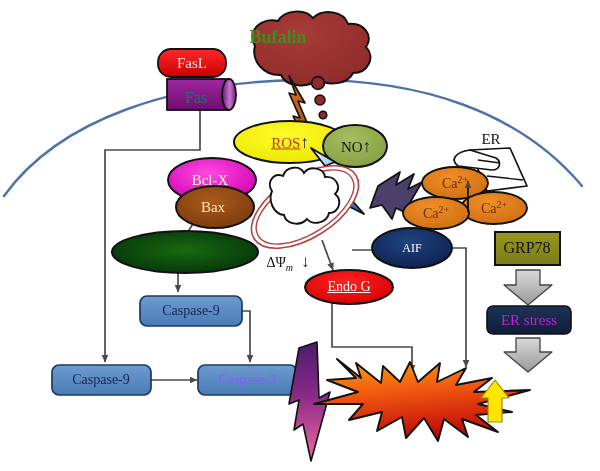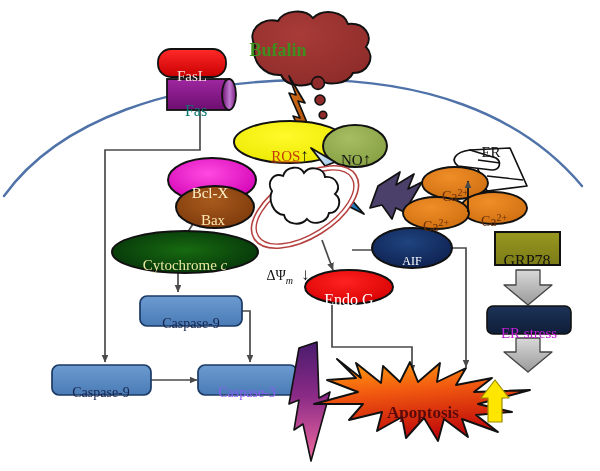--- a/index.html
+++ b/index.html
@@ -24,21 +24,20 @@
     top: 0;
     width: 600px;
     height: 471px;
   }
   .lbl {
     position: absolute;
     white-space: nowrap;
     pointer-events: none;
     text-align: center;
     line-height: 1;
-    margin-top: 13px;
   }
 </style>
 </head>
 <body>
 
 <div id="canvas">
 
   <svg id="svgroot" viewBox="0 0 600 471" xmlns="http://www.w3.org/2000/svg">
     <defs>
       <radialGradient id="gCyt" cx="50%" cy="45%" r="60%">
@@ -319,30 +318,26 @@
   </div>
 
   <div class="lbl" style="left:356px;top:146px;transform:translate(-50%,-50%);font-size:15px;">
     <span style="color:#111111;">NO</span><span style="color:#111111;font-size:17px;">↑</span>
   </div>
 
   <div class="lbl" style="left:210px;top:180px;transform:translate(-50%,-50%);font-size:15px;color:#fff3cd;">Bcl-X</div>
 
   <div class="lbl" style="left:213px;top:207px;transform:translate(-50%,-50%);font-size:15px;color:#ffe7b0;">Bax</div>
 
-  <div class="lbl" style="left:185px;top:252px;transform:translate(-50%,-50%);font-size:15px;color:#e8e8a0;">
-    <span>Cytochrome</span>
-    <span style="font-style:italic;">c</span>
-  </div>
 
   <div class="lbl" style="left:288px;top:263px;transform:translate(-50%,-50%);font-size:14px;color:#111111;">
     <span>ΔΨ</span><sub style="font-style:italic;font-size:10px;">m</sub><span style="margin-left:8px;font-size:17px;">↓</span>
   </div>
 
-  <div class="lbl" style="left:349px;top:287px;transform:translate(-50%,-50%);font-size:16px;color:#ffffff;">Endo G</div>
+  <div class="lbl" style="left:349px;top:287px;transform:translate(-50%,-50%);font-size:14px;color:#ffffff;text-decoration:underline;">Endo G</div>
 
   <div class="lbl" style="left:412px;top:248px;transform:translate(-50%,-50%);font-size:12px;color:#ffffff;">AIF</div>
 
   <div class="lbl" style="left:491px;top:139px;transform:translate(-50%,-50%);font-size:15px;color:#111111;">ER</div>
 
   <div class="lbl" style="left:455px;top:183px;transform:translate(-50%,-50%);font-size:14px;color:#6b2f0a;">
     <span>Ca</span><sup style="font-size:10px;">2+</sup>
   </div>
 
   <div class="lbl" style="left:436px;top:213px;transform:translate(-50%,-50%);font-size:14px;color:#6b2f0a;">
@@ -356,15 +351,14 @@
   <div class="lbl" style="left:527px;top:248px;transform:translate(-50%,-50%);font-size:16px;color:#111111;">GRP78</div>
 
   <div class="lbl" style="left:529px;top:320px;transform:translate(-50%,-50%);font-size:15px;color:#c21fd6;">ER stress</div>
 
   <div class="lbl" style="left:191px;top:311px;transform:translate(-50%,-50%);font-size:14px;color:#16254f;">Caspase-9</div>
 
   <div class="lbl" style="left:101px;top:380px;transform:translate(-50%,-50%);font-size:14px;color:#16254f;">Caspase-9</div>
 
   <div class="lbl" style="left:247px;top:380px;transform:translate(-50%,-50%);font-size:14px;color:#8b5cf6;">Caspase-3</div>
 
-  <div class="lbl" style="left:423px;top:399px;transform:translate(-50%,-50%);font-size:17px;font-weight:bold;color:#5a0a0a;">Apoptosis</div>
 
 </div>
 
 </body></html>

